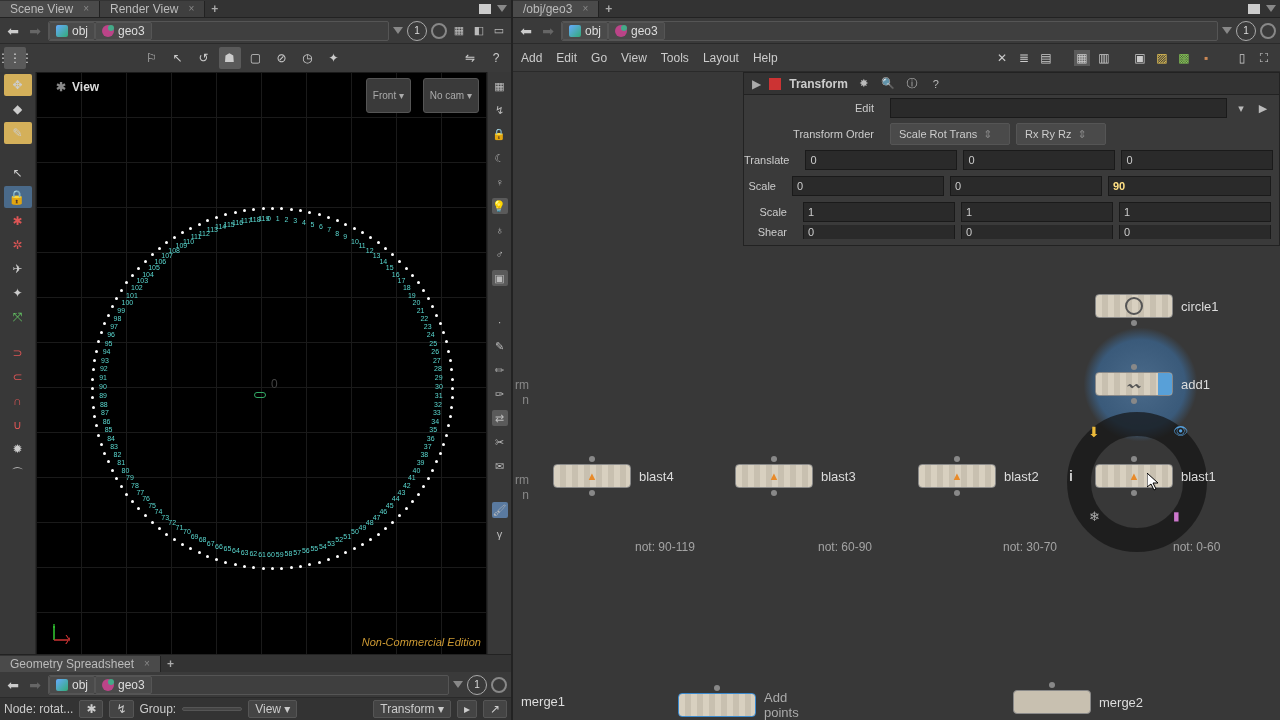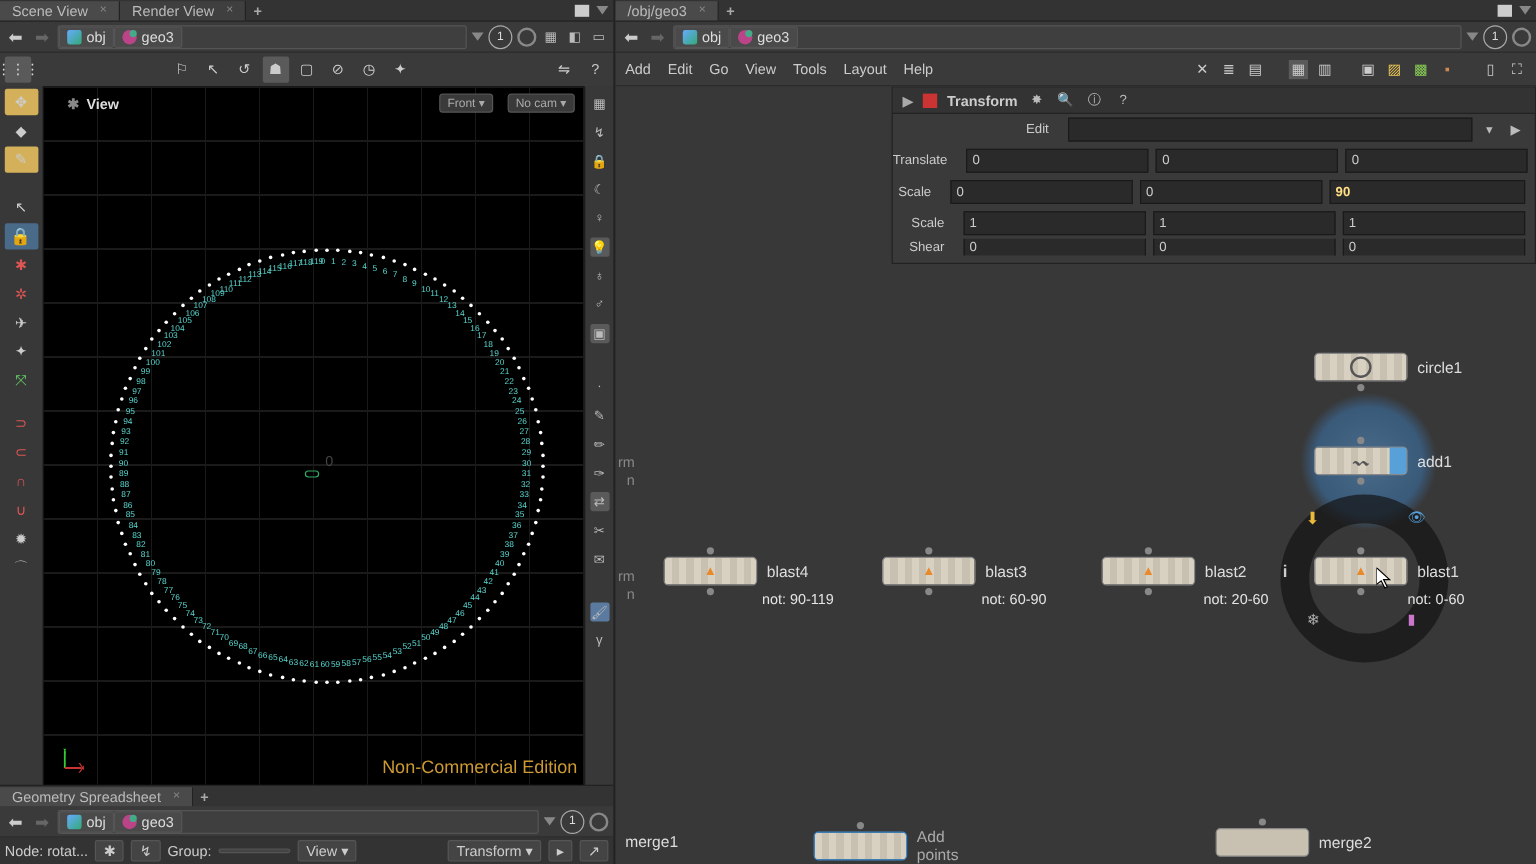--- a/index.html
+++ b/index.html
@@ -35,22 +35,22 @@
   .vp-tools-r { width:24px; background:#383838; display:flex; flex-direction:column; padding-top:6px; gap:8px; align-items:center; border-left:1px solid #2a2a2a;}
   .tool { width:28px; height:22px; border-radius:2px; display:flex;align-items:center;justify-content:center; }
   .tool.sel { background:#d4b05a; }
   .lock{font-size:14px;}
   .viewport { flex:1; background:#000; position:relative; overflow:hidden; }
   .grid-lines { position:absolute; inset:0; background-image: repeating-linear-gradient(#1a1a1a 0 1px, transparent 1px 45px), repeating-linear-gradient(90deg,#1a1a1a 0 1px, transparent 1px 45px);}
   .vp-toolbar { height:28px; background:#3a3a3a; display:flex; align-items:center; padding:0 4px; gap:4px;}
   .vp-tbtn { width:22px;height:22px;display:flex;align-items:center;justify-content:center;border-radius:2px;}
   .vp-tbtn.active{background:#5a5a5a;}
   .view-label{position:absolute;top:8px;left:20px;color:#ddd;font-size:15px;font-weight:bold;display:flex;align-items:center;gap:6px;}
-  .cam-pill{position:absolute;top:6px;padding:1px 6px;font-size:10px;color:#aaa;border:1px solid #555;border-radius:3px;background:#3a3a3a;}
-  .watermark{position:absolute;bottom:6px;right:6px;color:#cc9933;font-size:15px;}
+  .cam-pill{position:absolute;top:6px;padding:11px 6px;font-size:10px;color:#aaa;border:1px solid #555;border-radius:3px;background:#3a3a3a;}
+  .watermark{position:absolute;bottom:6px;right:6px;color:#cc9933;font-size:11px;font-style:italic;}
   .origin{position:absolute;left:235px;top:305px;color:#444;font-size:12px;}
   .axes{position:absolute;left:14px;bottom:10px;width:20px;height:20px;}
   .ring-vis{position:absolute;left:50px;top:130px;width:370px;height:370px;}
   .pt{position:absolute;width:3px;height:3px;background:#fff;border-radius:50%;}
   .pnum{position:absolute;font-size:7px;color:#5ad8d0;}
 
   
   .spread-head{height:18px;background:#333;display:flex;align-items:center;border-top:1px solid #222;}
   .spread-bar{height:22px;background:#333;display:flex;align-items:center;padding:0 4px;gap:6px;font-size:11px;}
   .sbf{background:#444;border:1px solid #555;padding:1px 6px;border-radius:2px;}
@@ -72,21 +72,21 @@
   .node-canvas{flex:1;background:#383838;position:relative;overflow:hidden;}
   .geom-water{position:absolute;left:40px;top:75px;color:#555;font-size:26px;font-weight:bold;}
   .node{position:absolute;display:flex;align-items:center;gap:8px;}
   .node-body{width:78px;height:24px;border-radius:4px;display:flex;align-items:center;justify-content:center;position:relative;background:repeating-linear-gradient(90deg,#d8d0c0 0 6px,#c8c0b0 6px 12px);border:1px solid #888;}
   .node-body.blast::after{content:'▲';color:#e88a2a;font-size:11px;}
   .node-body.circle::before{content:'';width:14px;height:14px;border:2px solid #555;border-radius:50%;}
   .node-body.add{background:repeating-linear-gradient(90deg,#d8d0c0 0 6px,#c8c0b0 6px 12px);}
   .node-body.add::after{content:'〰';color:#555;font-size:13px;}
   .node-body.add .bluebar{position:absolute;right:0;top:0;bottom:0;width:14px;background:#58a0d8;border-radius:0 3px 3px 0;}
   .node-label{color:#ddd;font-size:13px;}
-  .node-sub{position:absolute;font-size:12px;color:#e5e5e5;}
+  .node-sub{position:absolute;font-size:12px;color:#a3a3a3;margin-top:48px;}
   .pin{position:absolute;width:6px;height:6px;background:#888;border-radius:50%;left:50%;transform:translateX(-50%);}
   .pin.top{top:-9px;}.pin.bot{bottom:-9px;}
   svg.wires{position:absolute;inset:0;pointer-events:none;}
   .wire{stroke:#7aa;stroke-width:1;fill:none;}
   .radial{position:absolute;width:115px;height:115px;border-radius:50%;background:radial-gradient(circle,#4a6a8a 0%,#3a5a7a 55%,transparent 70%);}
   .radial-dark{position:absolute;width:140px;height:140px;border-radius:50%;border:24px solid rgba(20,20,20,0.7);pointer-events:none;}
 </style>
 </head>
 <body>
 
@@ -560,20 +560,25 @@
         <span class="tiny-icon">ⓘ</span>
         <span class="tiny-icon">?</span>
       </div>
       <div class="parm-row">
         <div class="parm-label">Edit</div>
         <input class="parm-input" style="">
         <span class="tiny-icon">▾</span>
         <span class="tiny-icon">▶</span>
       </div>
       <div class="parm-row">
+        <div class="parm-label">Transform Order</div>
+        <div class="parm-select" style="width:120px">Scale Rot Trans</div>
+        <div class="parm-select" style="width:90px">Rx Ry Rz</div>
+      </div>
+      <div class="parm-row">
           <div class="parm-label">Translate</div>
         <input class="parm-input" value="0" style="">
         <input class="parm-input" value="0" style="">
         <input class="parm-input" value="0" style="">
       </div>
       <div class="parm-row">
           <div class="parm-label">Scale</div>
         <input class="parm-input" value="0" style="">
         <input class="parm-input" value="0" style="">
         <input class="parm-input hl" value="90" style="">
@@ -644,21 +649,21 @@
           <path d="M0 0 L0 14 L4 11 L7 17 L9 16 L6 10 L11 10 Z" fill="#fff" stroke="#000" stroke-width="1"></path>
         </svg></div>
 
     <div class="node" style="left:405px;top:392px">
         <div class="node-body blast">
           <div class="pin top"></div>
           <div class="pin bot"></div>
         </div>
         <span class="node-label">blast2</span>
       </div>
-    <div class="node-sub" style="left:490px;top:420px">not: 20-60</div>
+    <div class="node-sub" style="left:490px;top:420px">not: 30-70</div>
 
     <div class="node" style="left:222px;top:392px">
         <div class="node-body blast">
           <div class="pin top"></div>
           <div class="pin bot"></div>
         </div>
         <span class="node-label">blast3</span>
       </div>
     <div class="node-sub" style="left:305px;top:420px">not: 60-90</div>
 

